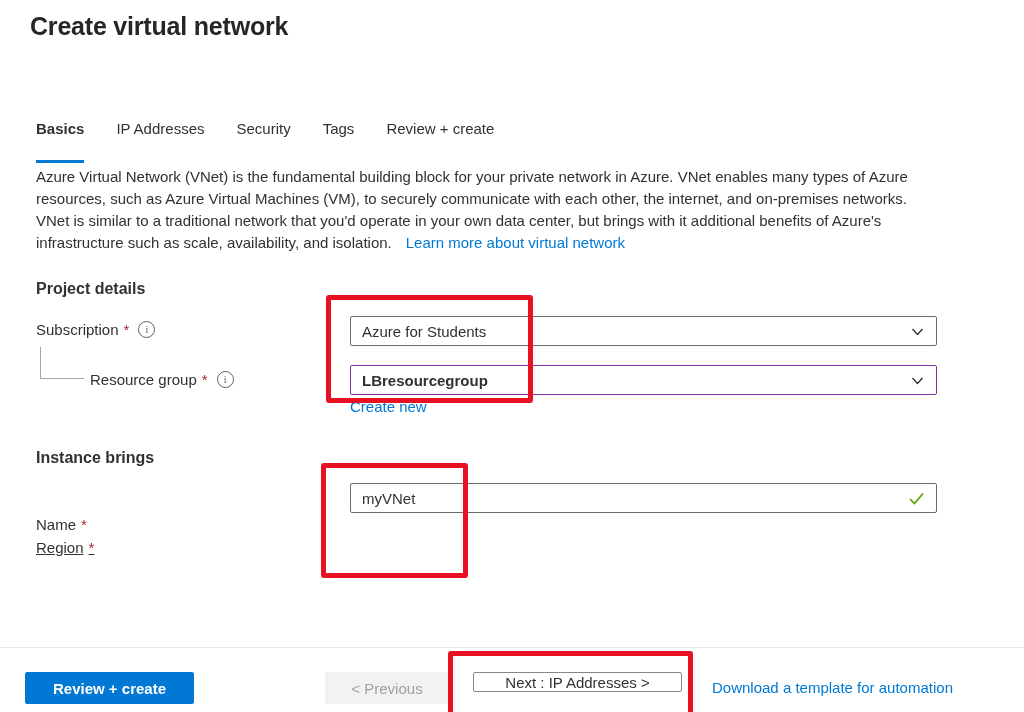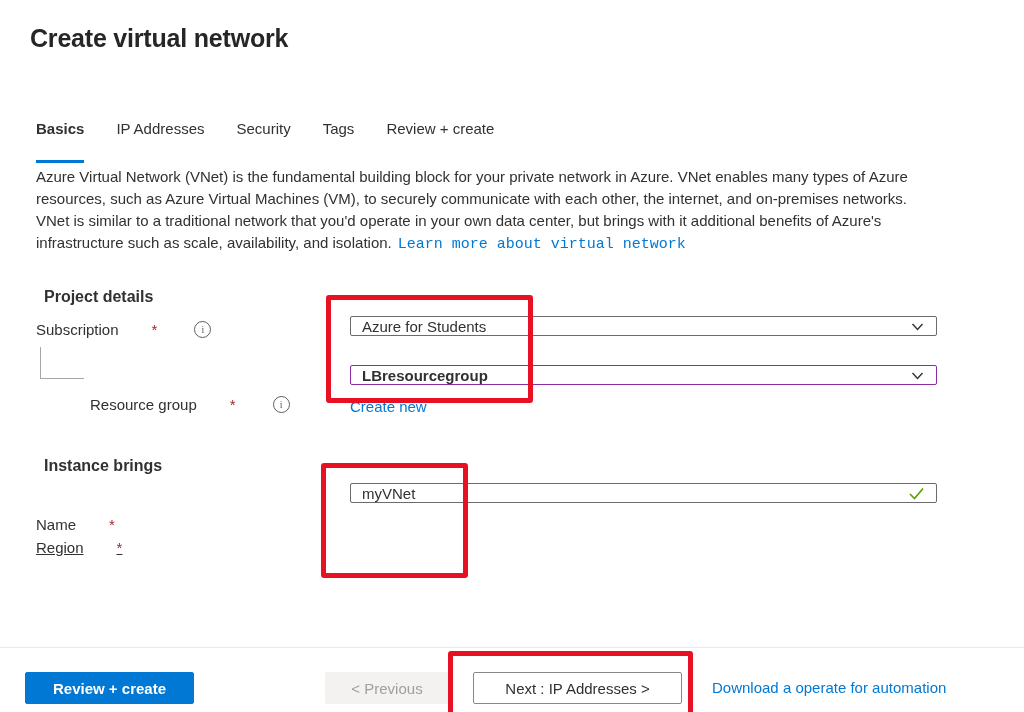--- a/index.html
+++ b/index.html
@@ -5,61 +5,61 @@
   html,body{margin:0;padding:0;}
   body{
     width:1024px;height:712px;overflow:hidden;position:relative;
     background:#ffffff;color:#323130;
     font-family:"Liberation Sans", sans-serif;
     -webkit-font-smoothing:antialiased;
   }
   .stage{position:absolute;inset:0;}
 
   .page-title{
-    position:absolute;left:30px;top:24px;margin:0;
+    position:absolute;left:30px;top:12px;margin:0;
     font-size:25px;font-weight:700;color:#262626;letter-spacing:-0.2px;
   }
 
   
   .tabs{position:absolute;left:36px;top:120px;display:flex;gap:32px;font-size:15px;}
   .tab{padding-bottom:23px;cursor:pointer;color:#323130;}
   .tab.active{font-weight:700;border-bottom:3px solid #0078d4;}
 
   
   .intro{
     position:absolute;left:36px;top:166px;width:897px;
     font-size:15px;line-height:22px;color:#323130;
   }
   a.link{color:#0078d4;text-decoration:none;cursor:pointer;}
-  .intro .link{margin-left:6px;font-family:Liberation Mono, monospace;}
+  .intro .link{margin-left:14px;}
 
   .section-heading{
-    position:absolute;left:36px;margin:8px;
+    position:absolute;left:36px;margin:0;
     font-size:16px;font-weight:700;color:#323130;
   }
 
   .label-row{
     position:absolute;display:flex;align-items:flex-end;
-    font-size:15px;color:#323130;white-space:nowrap;gap:28px;
+    font-size:15px;color:#323130;white-space:nowrap;
   }
   .req{color:#a4262c;margin-left:5px;}
   .info-icon{
     display:inline-block;width:15px;height:15px;margin-left:9px;
     border:1px solid #605e5c;border-radius:50%;
     font-size:10px;line-height:15px;text-align:center;color:#605e5c;
     font-family:"Liberation Serif", serif;
   }
 
   
   .conn-v{position:absolute;left:40px;top:347px;width:1px;height:31px;background:#a6a6a6;}
   .conn-h{position:absolute;left:40px;top:378px;width:44px;height:1px;background:#a6a6a6;}
 
   
   .field{
-    position:absolute;left:350px;width:587px;height:20px;box-sizing:border-box;
+    position:absolute;left:350px;width:587px;height:30px;box-sizing:border-box;
     border:1px solid #6b6b6b;border-radius:2px;background:#fff;
     display:flex;align-items:center;padding:0 11px;font-size:15px;color:#323130;
     cursor:pointer;
   }
   .field.dirty{border-color:#8a2da5;}
   .field .icon-right{margin-left:auto;display:flex;align-items:center;}
 
   .create-new{position:absolute;left:350px;top:398px;font-size:15px;}
 
   
@@ -67,21 +67,21 @@
   .btn{font-family:"Liberation Sans", sans-serif;font-size:15px;border-radius:2px;cursor:pointer;}
   .btn-primary{
     position:absolute;left:25px;top:672px;height:32px;padding:0 27px;
     background:#0078d4;color:#ffffff;font-weight:700;border:1px solid #0078d4;
   }
   .btn-prev{
     position:absolute;left:325px;top:672px;width:124px;height:32px;
     background:#f3f2f1;color:#a19f9d;border:none;
   }
   .btn-next{
-    position:absolute;left:473px;top:672px;width:209px;height:32px;
+    position:absolute;left:473px;top:672px;width:209px;height:20px;
     background:#ffffff;color:#323130;border:1px solid #8a8886;
   }
   .download-link{position:absolute;left:712px;top:679px;font-size:15px;}
 
   
   .annot{
     position:absolute;border:5px solid #e81123;border-radius:3px;
     z-index:6;pointer-events:none;background:transparent;
   }
   .annot-1{left:326px;top:295px;width:207px;height:108px;box-sizing:border-box;}
@@ -119,21 +119,21 @@
     <span class="icon-right">
       <svg width="15" height="15" viewBox="0 0 15 15">
           <polyline points="2.5,5 7.5,10.5 12.5,5" fill="none" stroke="#323130" stroke-width="1.4"></polyline>
         </svg>
     </span>
   </div>
 
   <div class="conn-v"></div>
   <div class="conn-h"></div>
 
-  <div class="label-row" style="left:90px;top:371px;margin-top:25px;">
+  <div class="label-row" style="left:90px;top:371px;">
     <span>Resource group</span>
     <span class="req">*</span>
     <span class="info-icon">i</span>
   </div>
   <div class="field dirty" style="top:365px;font-weight:bold;">
     <span>LBresourcegroup</span>
     <span class="icon-right">
       <svg width="15" height="15" viewBox="0 0 15 15">
           <polyline points="2.5,5 7.5,10.5 12.5,5" fill="none" stroke="#323130" stroke-width="1.4"></polyline>
         </svg>
@@ -159,19 +159,19 @@
 
   <div class="label-row" style="left:36px;top:539px;text-decoration:underline;">
     <span>Region</span>
     <span class="req">*</span>
   </div>
 
   <div class="footer-line"></div>
   <button class="btn btn-primary">Review + create</button>
   <button class="btn btn-prev">&lt; Previous</button>
   <button class="btn btn-next">Next : IP Addresses &gt;</button>
-  <a class="link download-link">Download a operate for automation</a>
+  <a class="link download-link">Download a template for automation</a>
 
   <div class="annot annot-1"></div>
   <div class="annot annot-2"></div>
   <div class="annot annot-3"></div>
 
 </div>
 
 </body></html>

